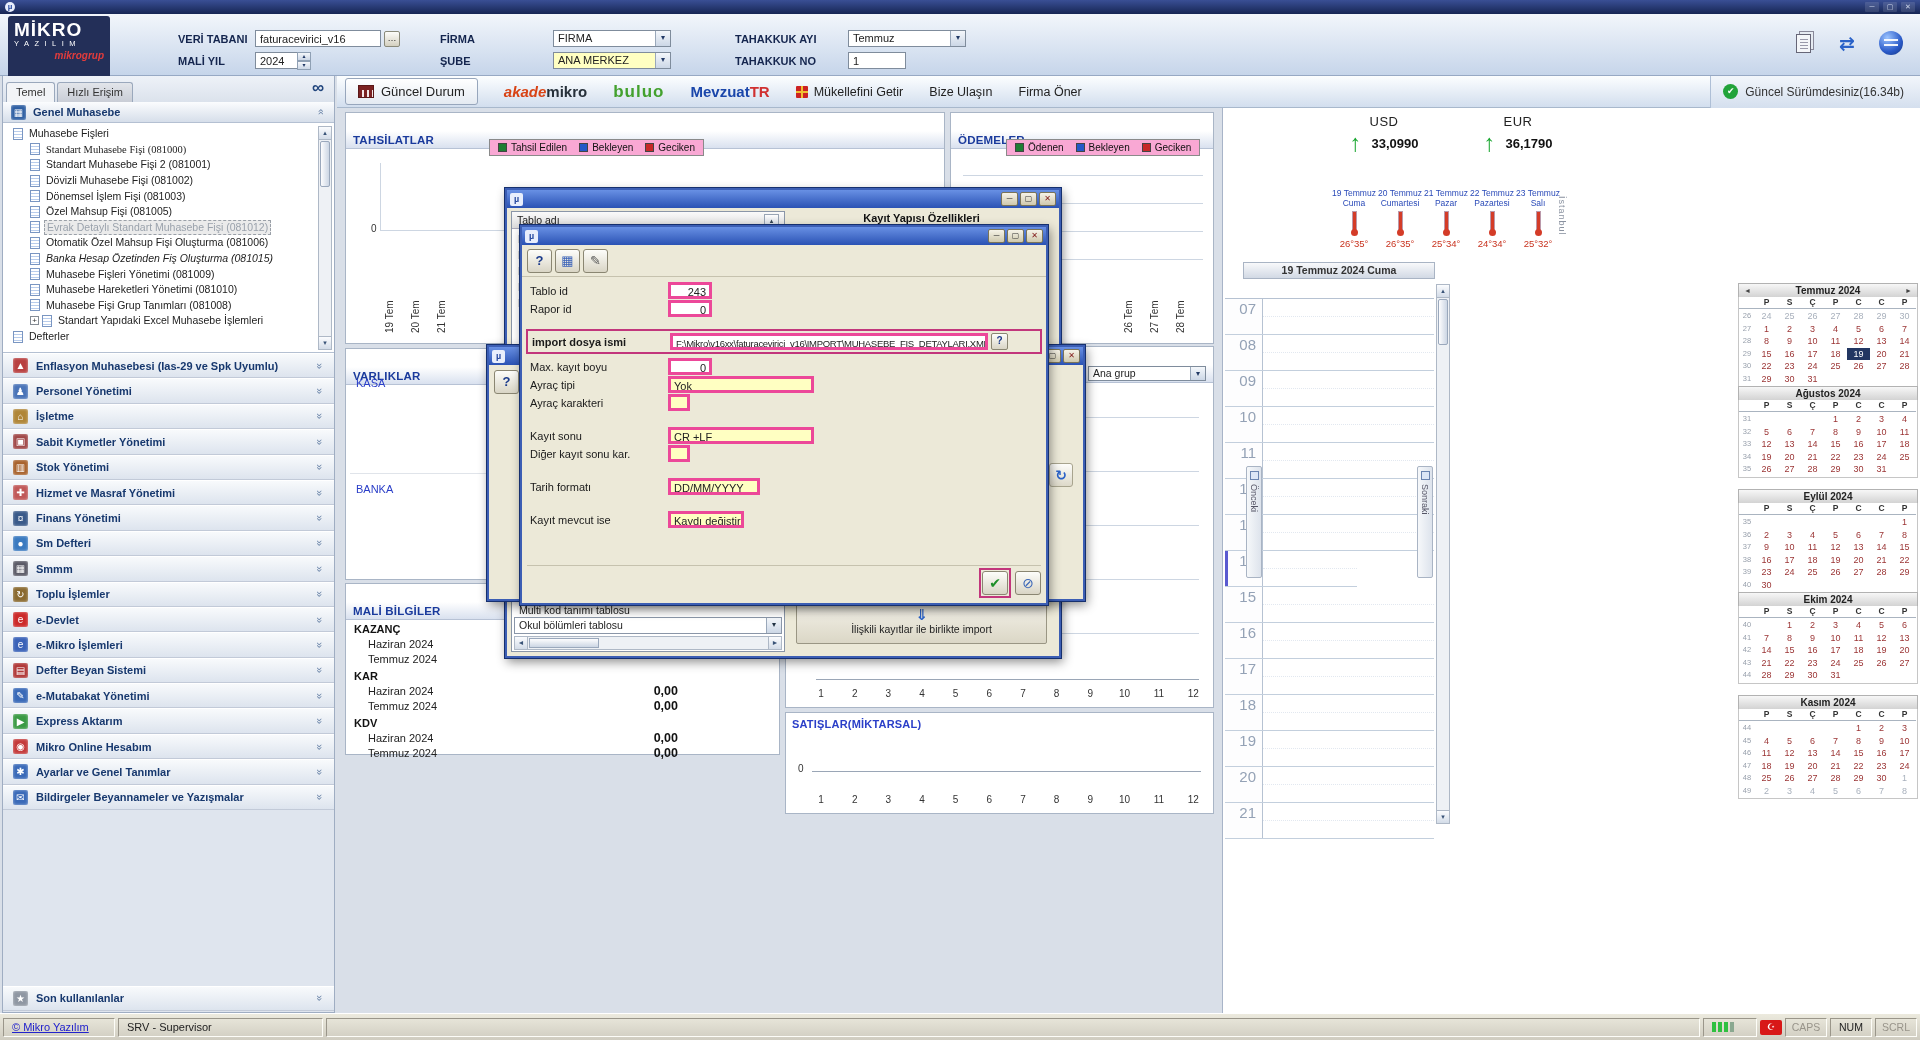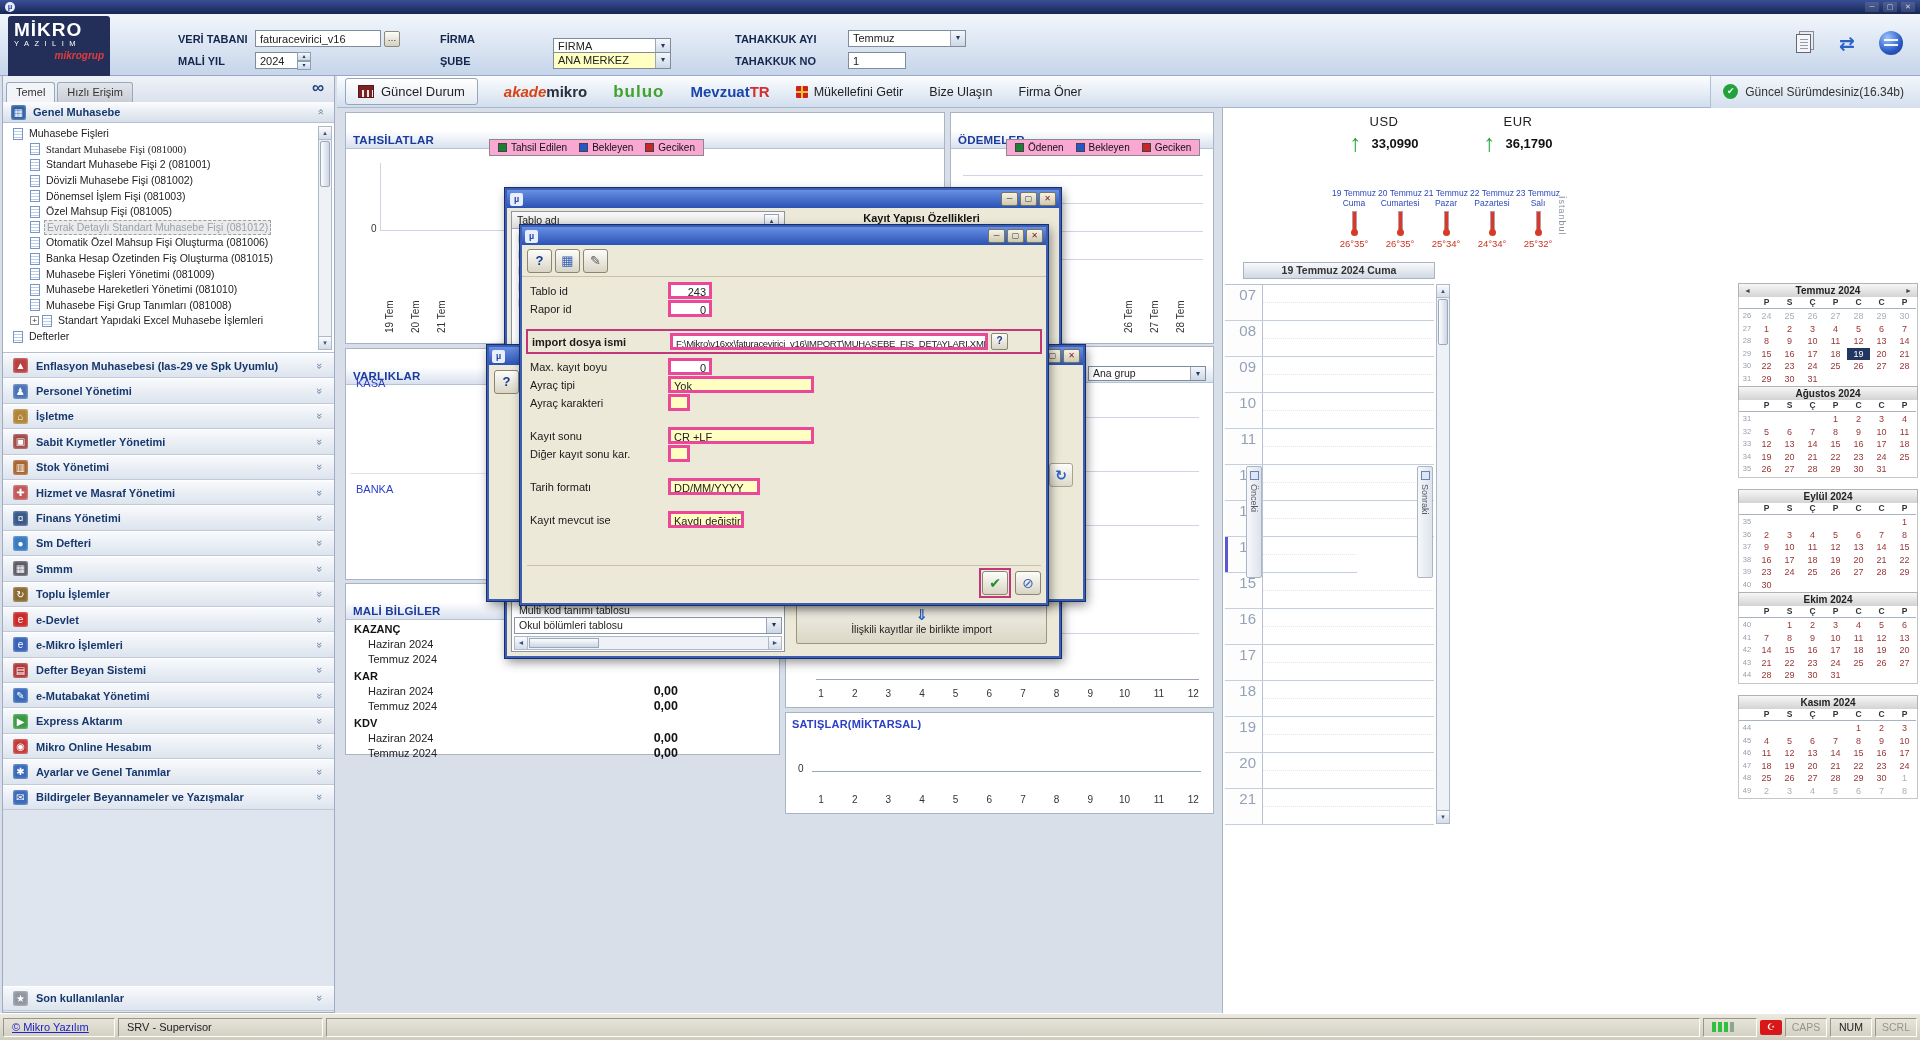--- a/index.html
+++ b/index.html
@@ -165,21 +165,21 @@
   .wday { width:46px; text-align:center; }
   .wdate,.wname { font-size:8.5px; color:#2a4ab8; line-height:10px; white-space:nowrap; }
   .thermo { width:11px; height:24px; margin:4px auto 2px; position:relative; }
   .thermo::before { content:""; position:absolute; left:4px; top:0; width:3px; height:18px; background:#d43c28; outline:1px solid #b9a; }
   .thermo::after { content:""; position:absolute; left:2px; bottom:0; width:7px; height:7px; border-radius:50%; background:#d43c28; }
   .wtemp { font-size:9.5px; white-space:nowrap; }
   .wtemp div { display:inline; }
   .lo,.hi { color:#c8321e; }
   .city-rot { position:absolute; left:334px; top:88px; writing-mode:vertical-rl; font-size:9px; color:#8a92a0; letter-spacing:1px; }
   .dv-head { position:absolute; left:20px; top:154px; width:192px; height:17px; background:linear-gradient(#f8f9fb,#d2d9e4); border:1px solid #a9b4c4; text-align:center; line-height:15px; font-weight:bold; font-size:10.5px; color:#333; }
-  .dv-grid { position:absolute; left:2px; top:176px; width:209px; border-top:1px solid #b6c2d2; }
+  .dv-grid { position:absolute; left:2px; top:190px; width:209px; border-top:1px solid #b6c2d2; }
   .dv-row { height:36px; display:flex; border-bottom:1px solid #c3cfdd; }
   .dv-hour { width:38px; text-align:right; padding:1px 6px 0 0; font-size:15px; color:#94a2b6; border-right:1px solid #b6c2d2; background:#fdfdfe; flex:none; }
   .dv-row.cur .dv-hour { box-shadow:inset 3px 0 0 #5a5ad0; }
   .dv-cell { flex:1; background:#fff; position:relative; }
   .dv-cell::after { content:""; position:absolute; left:0; right:0; top:17px; border-top:1px dotted #e2e8f0; }
   .dv-tab { position:absolute; width:16px; height:112px; top:358px; background:linear-gradient(90deg,#f6f8fa,#dde3ec); border:1px solid #a9b4c4; border-radius:2px; display:flex; flex-direction:column; align-items:center; padding-top:4px; gap:4px; z-index:3; }
   .dv-tab.l { left:23px; } .dv-tab.r { left:194px; }
   .dv-tab-ico { width:9px; height:9px; border:1px solid #6a84b0; background:#dce6f6; flex:none; }
   .dv-tab-lab { writing-mode:vertical-rl; font-size:9px; color:#556; }
   .dv-sb { left:213px; top:176px; height:540px; }
@@ -232,21 +232,21 @@
   <span class="hbtn-dots" style="left:384px;top:17px">…</span>
 
   <span class="hlab" style="left:178px;top:41px">MALİ YIL</span>
   <span class="hinp" style="left:255px;top:38px;width:56px">2024</span>
   <span class="spin" style="left:297px;top:38px">
     <div>▴</div>
     <div>▾</div>
   </span>
 
   <span class="hlab" style="left:440px;top:19px">FİRMA</span>
-  <span class="combo" style="left:553px;top:24px;width:118px">
+  <span class="combo" style="left:553px;top:16px;width:118px">
     <span class="cv">FIRMA</span>
     <span class="ca">▾</span>
   </span>
 
   <span class="hlab" style="left:440px;top:41px">ŞUBE</span>
   <span class="combo yellow" style="left:553px;top:38px;width:118px">
     <span class="cv">ANA MERKEZ</span>
     <span class="ca">▾</span>
   </span>
 
@@ -336,21 +336,21 @@
           <div class="tree-label">Özel Mahsup Fişi (081005)</div>
         </div>
         <div class="tree-row" style="padding-left: 25px;">
           <div class="doc-icon"></div>
           <div class="tree-label sel">Evrak Detaylı Standart Muhasebe Fişi (081012)</div>
         </div>
         <div class="tree-row" style="padding-left: 25px;">
           <div class="doc-icon"></div>
           <div class="tree-label">Otomatik Özel Mahsup Fişi Oluşturma (081006)</div>
         </div>
-        <div class="tree-row" style="padding-left: 25px;">
+        <div class="tree-row" style="padding-left: 25px; font-style: italic;">
           <div class="doc-icon"></div>
           <div class="tree-label">Banka Hesap Özetinden Fiş Oluşturma (081015)</div>
         </div>
         <div class="tree-row" style="padding-left: 25px;">
           <div class="doc-icon"></div>
           <div class="tree-label">Muhasebe Fişleri Yönetimi (081009)</div>
         </div>
         <div class="tree-row" style="padding-left: 25px;">
           <div class="doc-icon"></div>
           <div class="tree-label">Muhasebe Hareketleri Yönetimi (081010)</div>

